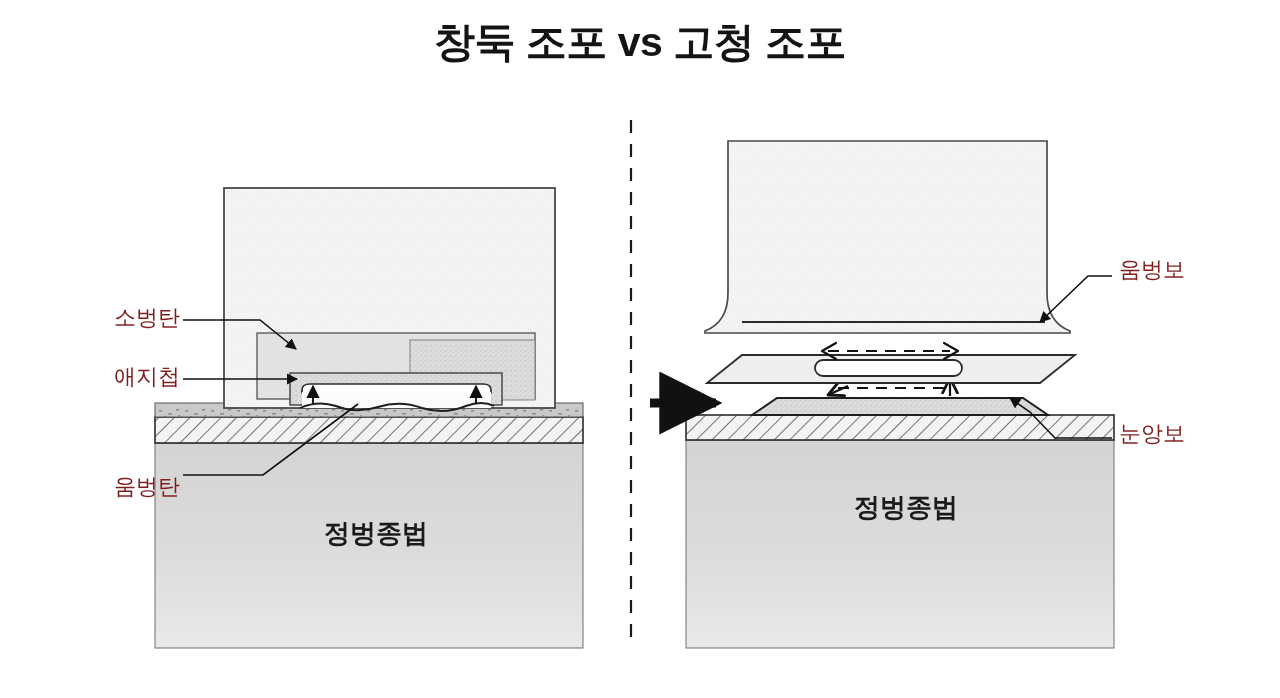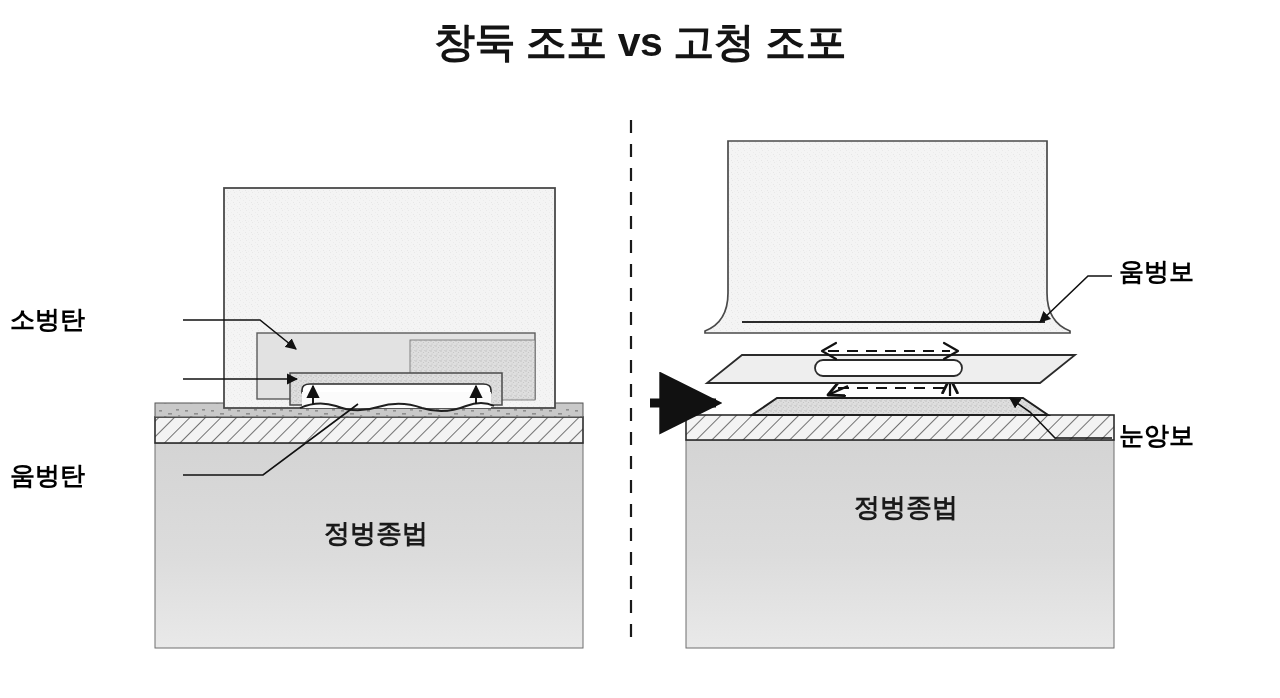--- a/index.html
+++ b/index.html
@@ -36,39 +36,39 @@
     width: 1280px;
     text-align: center;
     font-size: 41px;
     font-weight: 700;
     letter-spacing: -0.5px;
     color: #141414;
     line-height: 1.2;
   }
   .lbl {
     position: absolute;
-    font-size: 25px;
-    font-weight: 700;
-    color: #000000;
+    font-size: 22px;
+    font-weight: 400;
+    color: #7f1d1d;
     white-space: nowrap;
     line-height: 1;
   }
-  .lbl-left { text-align: left; }
+  .lbl-left { text-align: right; }
   .lbl-right { text-align: left; }
   .caption {
     position: absolute;
     font-size: 26px;
     font-weight: 600;
     color: #1a1a1a;
     white-space: nowrap;
     line-height: 1;
   }
   #lbl-sobeongtan { left: 10px;  top: 307px; width: 170px; }
   #lbl-aejicheop  { left: 10px;  top: 366px; width: 170px; }
-  #lbl-umbeongtan { left: 10px;  top: 463px; width: 170px; }
+  #lbl-umbeongtan { left: 10px;  top: 476px; width: 170px; }
   #lbl-umbeongbo  { left: 1119px; top: 259px; }
   #lbl-nunangbo   { left: 1119px; top: 423px; }
   #cap-left  { left: 251px; top: 520px; width: 250px; text-align: center; }
   #cap-right { left: 781px; top: 494px; width: 250px; text-align: center; }
 </style>
 </head>
 <body>
 
 <div id="stage">
 
@@ -238,20 +238,21 @@
         <path d="M 1112 276 L 1088 276 L 1040 322" fill="none" stroke="#111111" stroke-width="1.6" marker-end="url(#arrowFill)"></path>
       </g>
 
       <g>
         <path d="M 1112 438 L 1055 438 L 1030 412 L 1010 398" fill="none" stroke="#111111" stroke-width="1.6" marker-end="url(#arrowFill)"></path>
       </g>
     </g>
   </svg>
 
   <div class="lbl lbl-left" id="lbl-sobeongtan">소벙탄</div>
+  <div class="lbl lbl-left" id="lbl-aejicheop">애지첩</div>
   <div class="lbl lbl-left" id="lbl-umbeongtan">움벙탄</div>
 
   <div class="lbl lbl-right" id="lbl-umbeongbo">움벙보</div>
   <div class="lbl lbl-right" id="lbl-nunangbo">눈앙보</div>
 
   <div class="caption" id="cap-left">정벙종법</div>
   <div class="caption" id="cap-right">정벙종법</div>
 
 </div>
 

